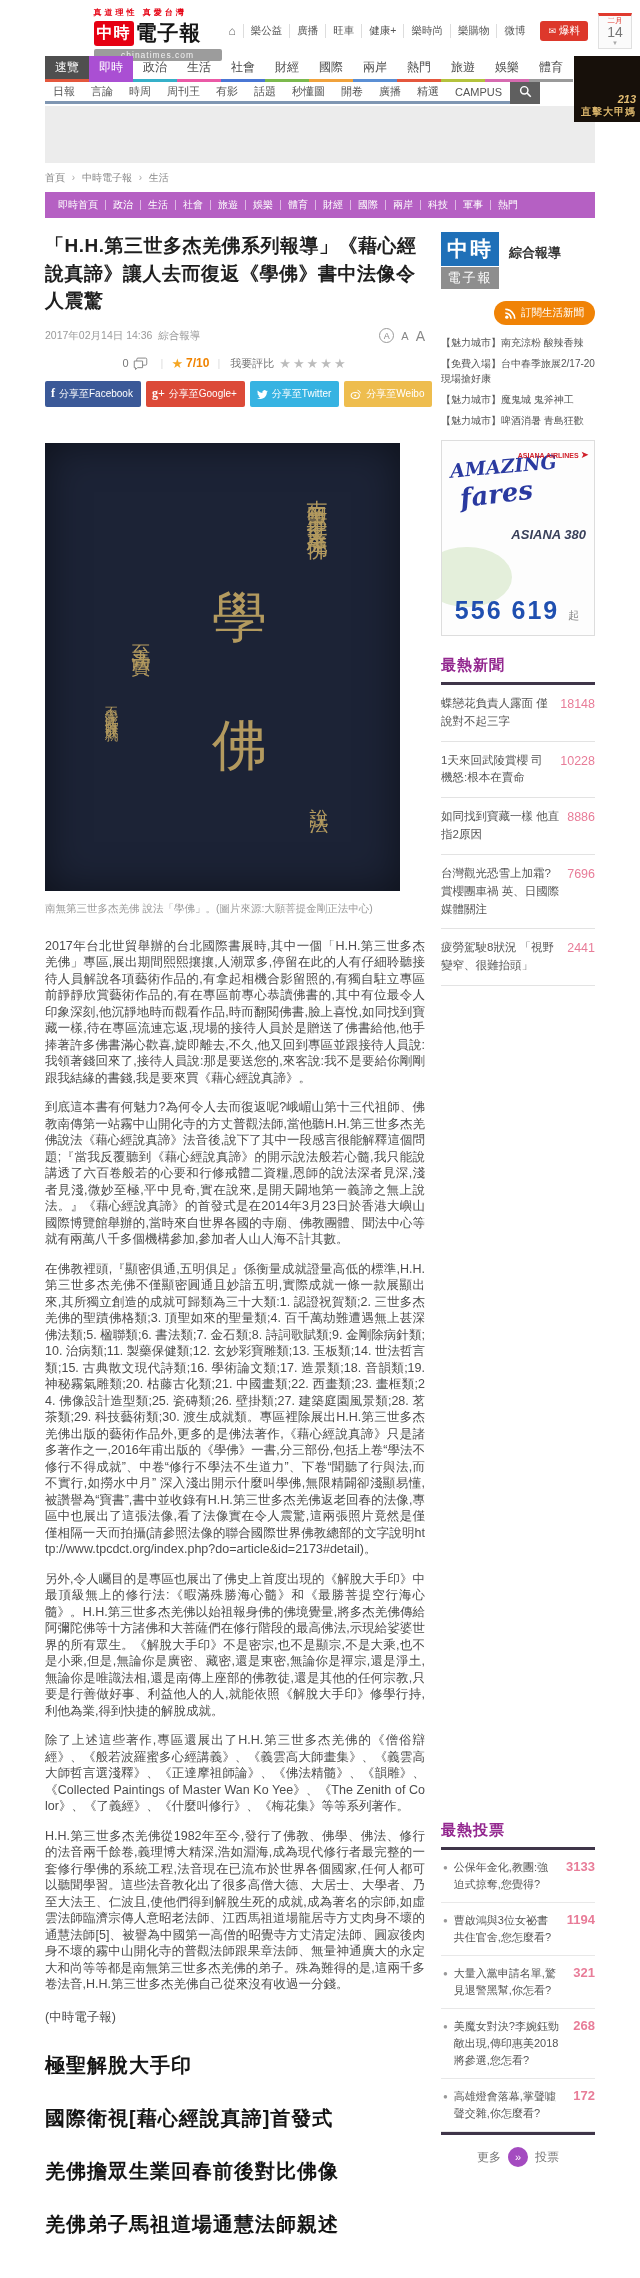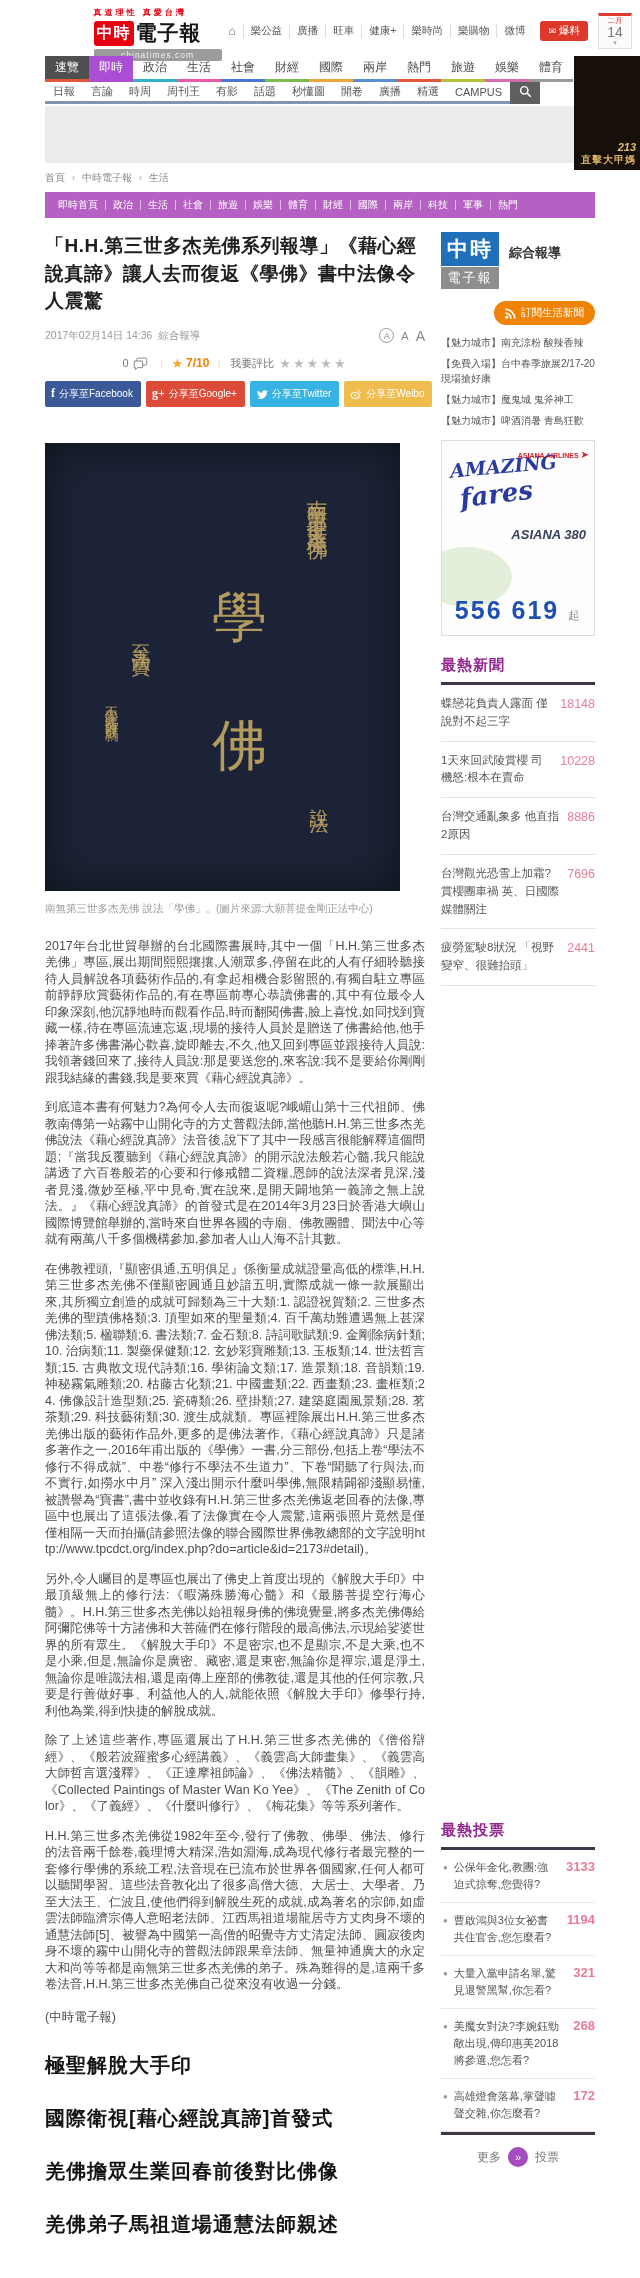--- a/index.html
+++ b/index.html
@@ -41,21 +41,21 @@
   .c2 { border-bottom-color:#36b0c9; } .c3 { border-bottom-color:#ea59a6; }
   .c4 { border-bottom-color:#4a77d4; } .c5 { border-bottom-color:#7cb94e; }
   .c6 { border-bottom-color:#f0a23c; } .c7 { border-bottom-color:#5b8fd4; }
   .c8 { border-bottom-color:#e4573d; } .c9 { border-bottom-color:#b4c23c; }
   .c10 { border-bottom-color:#d66bb0; } .c11 { border-bottom-color:#9a9a9a; }
   .nav-row2 { display:flex; height:22px; padding-left:45px; }
   .nav2-item { font-size:11px; color:#555; padding:0 8px; display:flex; align-items:center;
     border-bottom:3px solid #7f96b2; cursor:pointer; white-space:nowrap;}
   .nav-search { width:30px; background:#5f5f5f; display:flex; align-items:center;
     justify-content:center; border-bottom:3px solid #5f5f5f; cursor:pointer;}
-  .top-ad { position:absolute; top:0; right:0; width:66px; height:114px; background:#17100a;
+  .top-ad { position:absolute; top:0; right:0; width:66px; height:66px; background:#17100a;
     z-index:6; display:flex; flex-direction:column; justify-content:flex-end; align-items:flex-end;
     padding:3px 4px; cursor:pointer; overflow:hidden;}
   .top-ad .num { color:#e3bd72; font-size:11px; font-weight:bold; font-style:italic; }
   .top-ad .txt { color:#d9b36a; font-size:10px; font-weight:bold; letter-spacing:1px;
     text-shadow:0 0 2px #000; white-space:nowrap;}
   .ad-strip { height:57px; background:#ececec; margin:2px 45px 0; }
   
   .breadcrumb { margin:8px 45px 7px; font-size:10px; color:#8a8a8a; }
   .breadcrumb .bc { cursor:pointer; }
   .breadcrumb .sep { margin:0 4px; color:#aaa; }
@@ -390,21 +390,21 @@
       <div class="hot-title">最熱新聞</div>
       <div class="hot-item">
         <span class="t">蝶戀花負責人露面 僅說對不起三字</span>
         <span class="c">18148</span>
       </div>
       <div class="hot-item">
         <span class="t">1天來回武陵賞櫻 司機怒:根本在賣命</span>
         <span class="c">10228</span>
       </div>
       <div class="hot-item">
-        <span class="t">台灣交通亂象多 他直指2原因</span>
+        <span class="t">如同找到寶藏一樣 他直指2原因</span>
         <span class="c">8886</span>
       </div>
       <div class="hot-item">
         <span class="t">台灣觀光恐雪上加霜?賞櫻團車禍 英、日國際媒體關注</span>
         <span class="c">7696</span>
       </div>
       <div class="hot-item">
         <span class="t">疲勞駕駛8狀況 「視野變窄、很難抬頭」</span>
         <span class="c">2441</span>
       </div>

